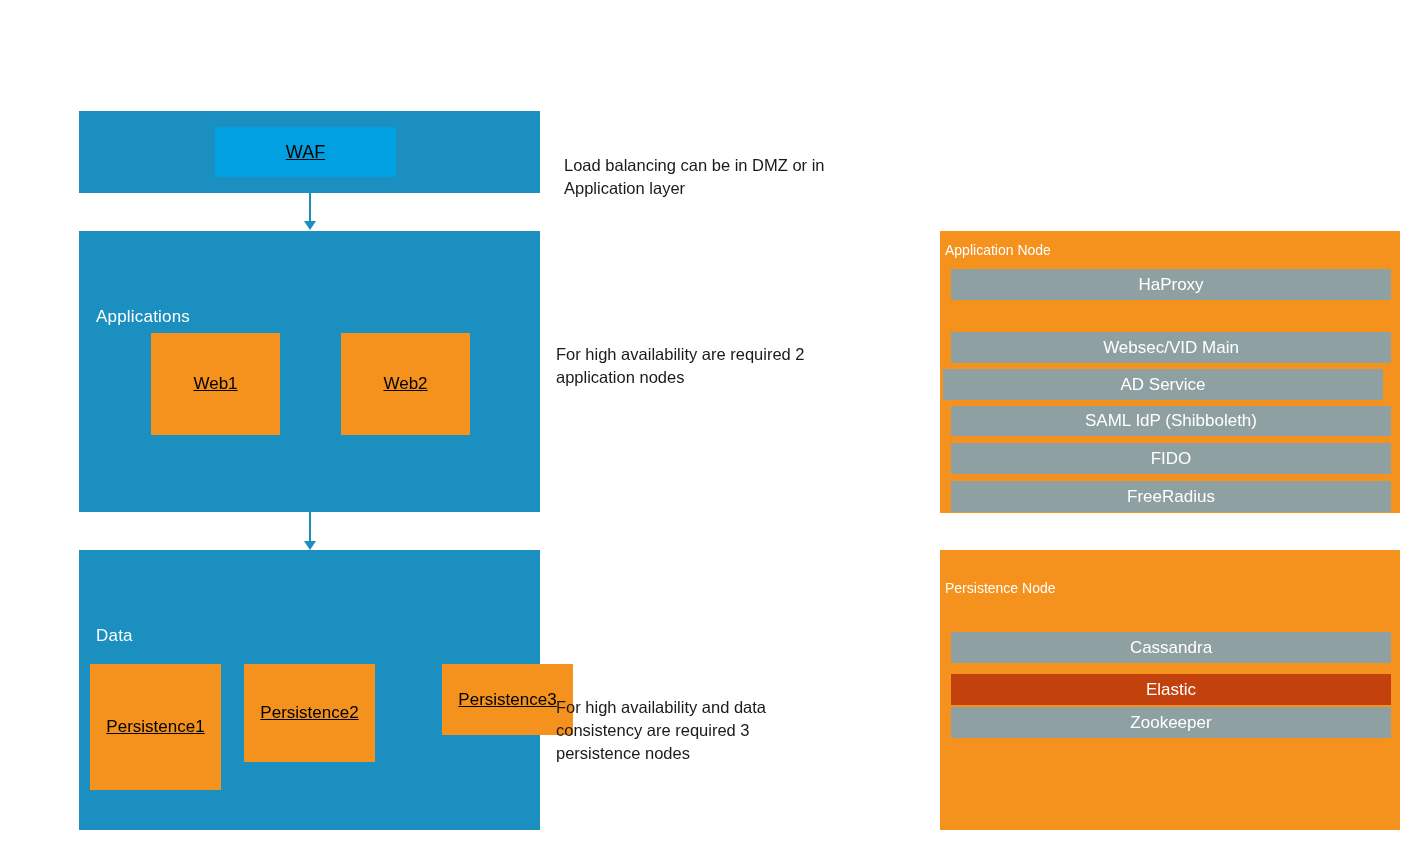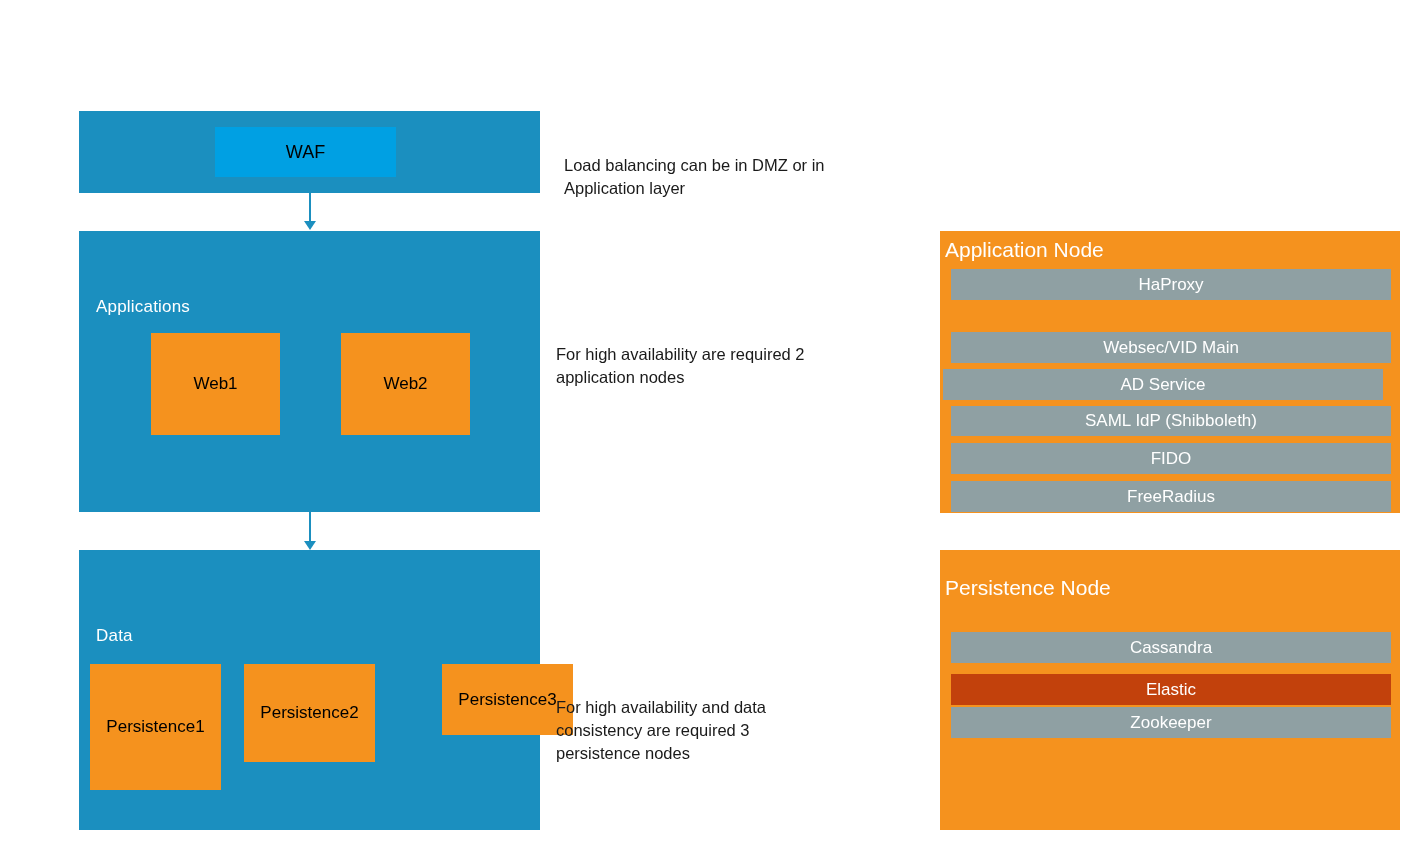--- a/index.html
+++ b/index.html
@@ -40,20 +40,21 @@
 
   
   .node-box {
     display: flex;
     align-items: center;
     justify-content: center;
     text-align: center;
     color: #000000;
     font-size: 17px;
     line-height: 20px;
+    text-decoration: underline;
   }
   .node-orange { background: #f5921e; }
   .node-waf {
     background: #00a0e3;
     color: #000000;
     font-size: 18px;
   }
 
   
   .arrow-shaft {
@@ -77,21 +78,21 @@
   }
 
   
   .panel {
     background: #f5921e;
     overflow: hidden;
   }
   .panel-label {
     position: absolute;
     color: #ffffff;
-    font-size: 21px;
+    font-size: 14px;
     line-height: 20px;
     white-space: nowrap;
   }
   .service-bar {
     position: absolute;
     display: flex;
     align-items: center;
     justify-content: center;
     color: #ffffff;
     font-size: 17px;
@@ -110,21 +111,21 @@
     <span class="zone-label" style="left:17px; top:38px;">DMZ</span>
     <div class="abs node-box node-waf" style="left:136px; top:16px; width:181px; height:50px;">WAF</div>
   </div>
 
   <div class="abs" style="left:303px; top:193px; width:14px; height:38px;">
     <div class="abs arrow-shaft" style="left:6px; top:0; height:30px;"></div>
     <div class="abs arrow-head" style="left:1px; top:28px;"></div>
   </div>
 
   <div class="abs zone" style="left:79px; top:231px; width:461px; height:281px;">
-    <span class="zone-label" style="left:17px; top:18px;">Applications</span>
+    <span class="zone-label" style="left:17px; top:28px;">Applications</span>
     <div class="abs node-box node-orange" style="left:72px; top:102px; width:129px; height:102px;">Web1</div>
     <div class="abs node-box node-orange" style="left:262px; top:102px; width:129px; height:102px;">Web2</div>
   </div>
 
   <div class="abs" style="left:303px; top:512px; width:14px; height:40px;">
     <div class="abs arrow-shaft" style="left:6px; top:0; height:31px;"></div>
     <div class="abs arrow-head" style="left:1px; top:29px;"></div>
   </div>
 
   <div class="abs zone" style="left:79px; top:550px; width:461px; height:280px;">

